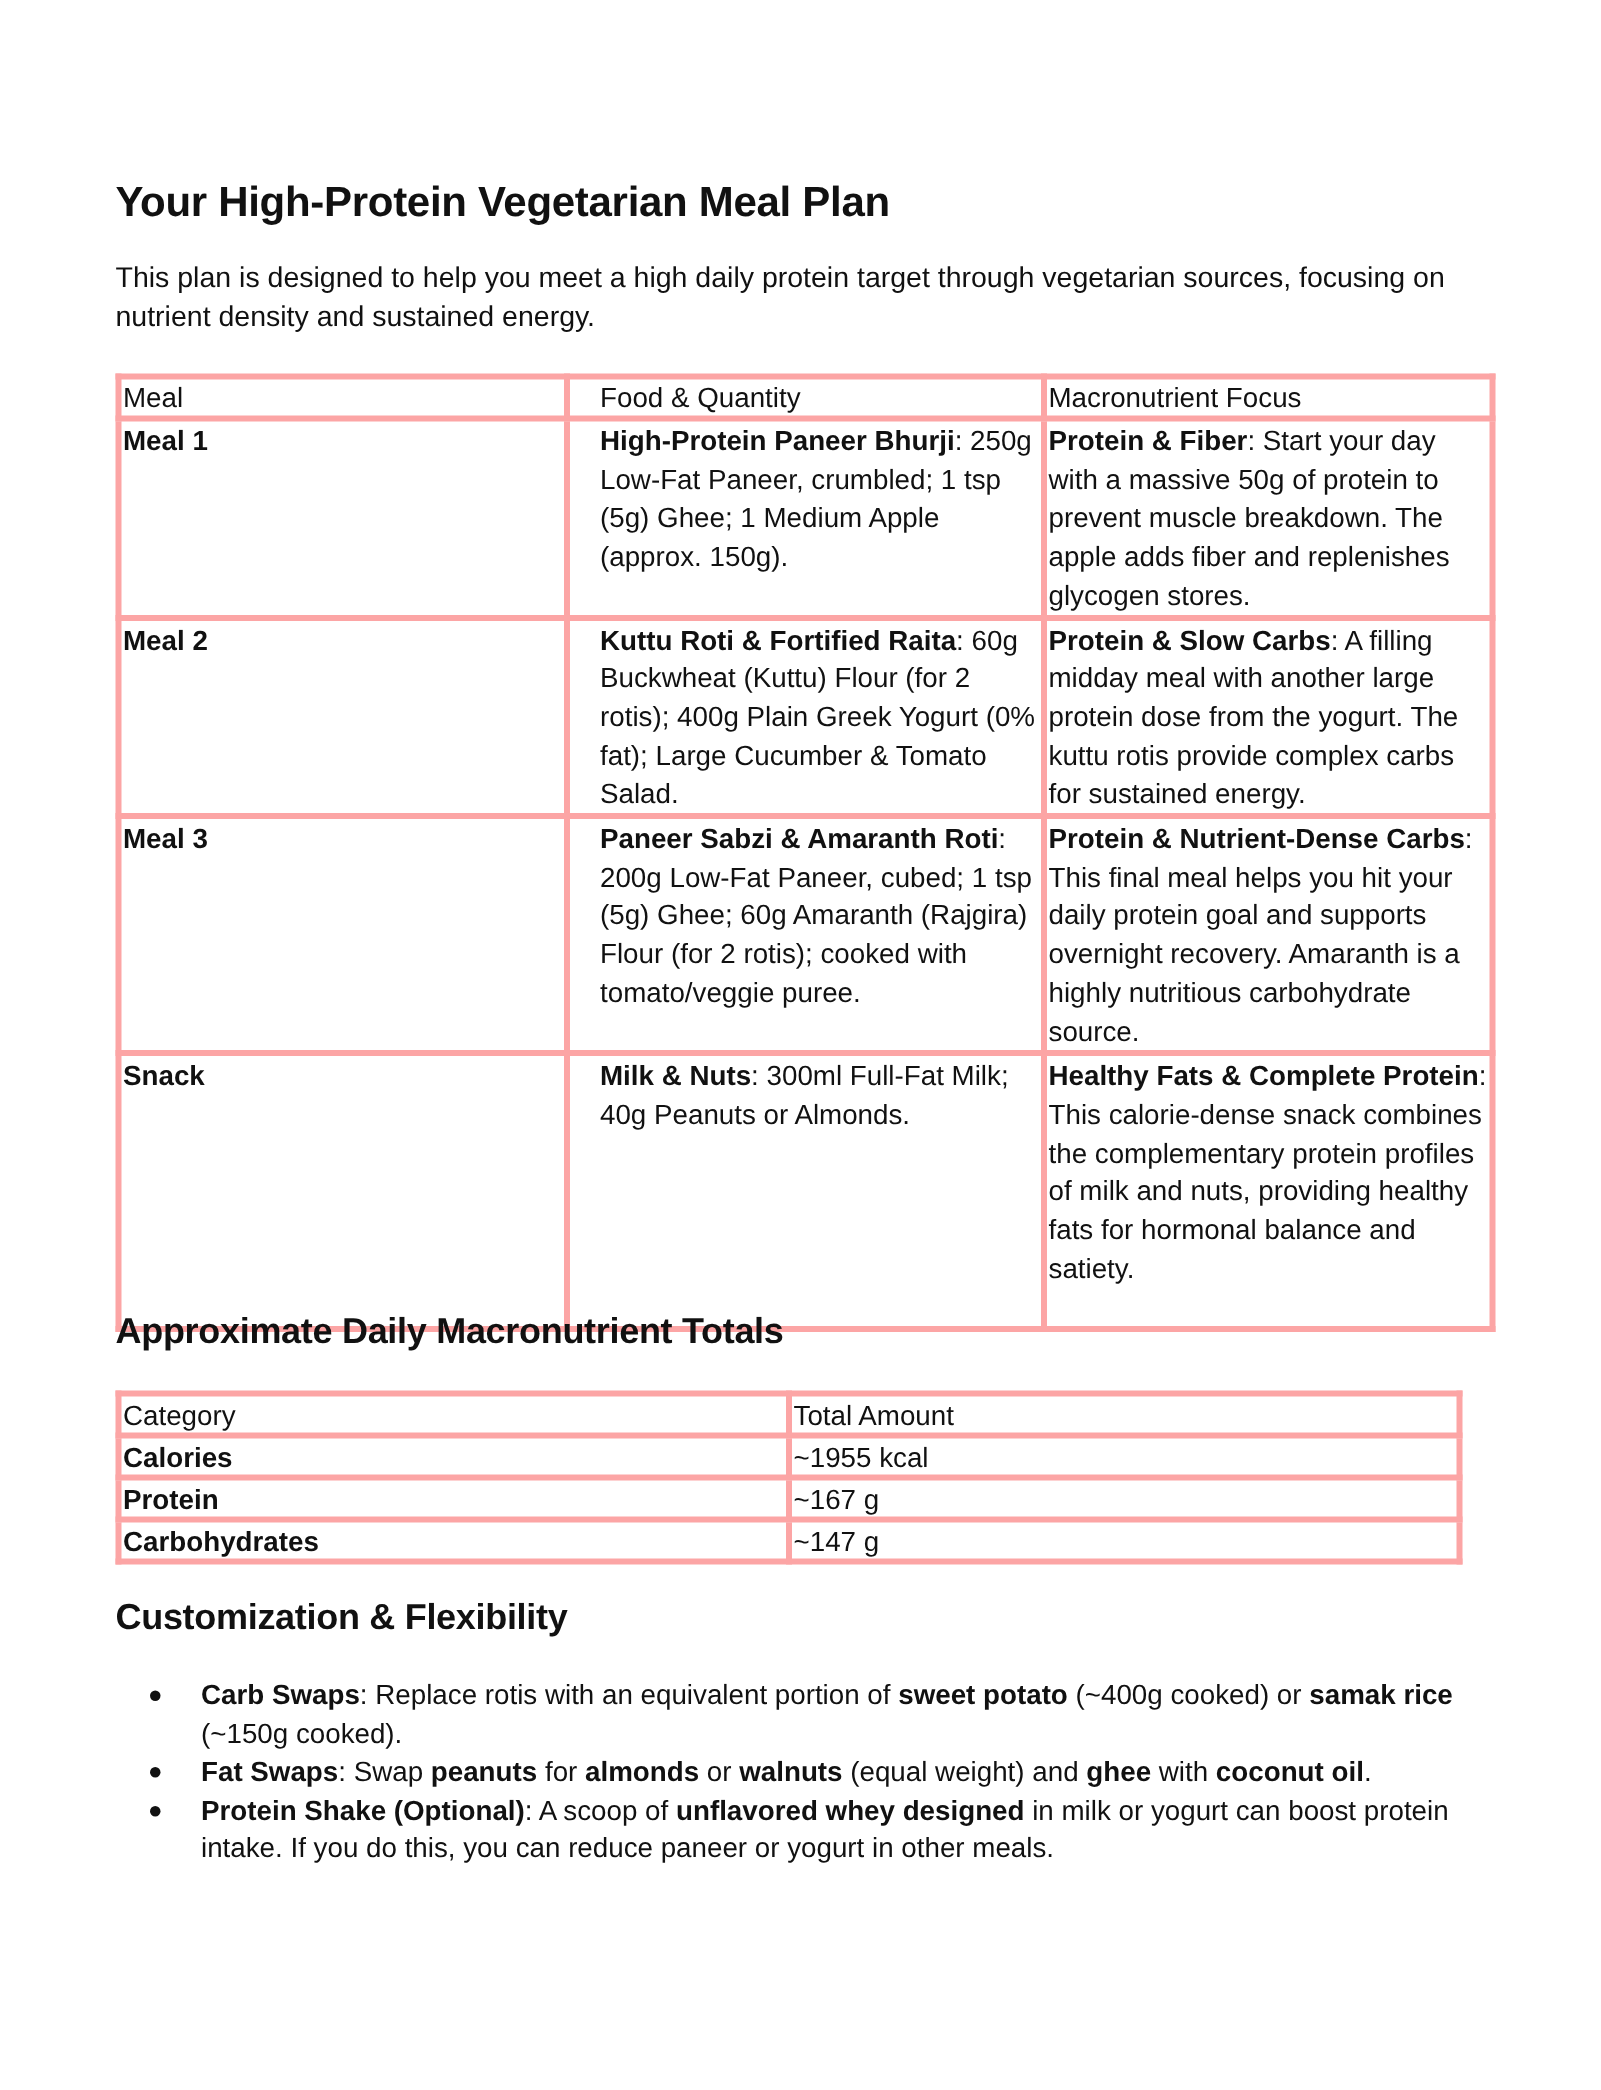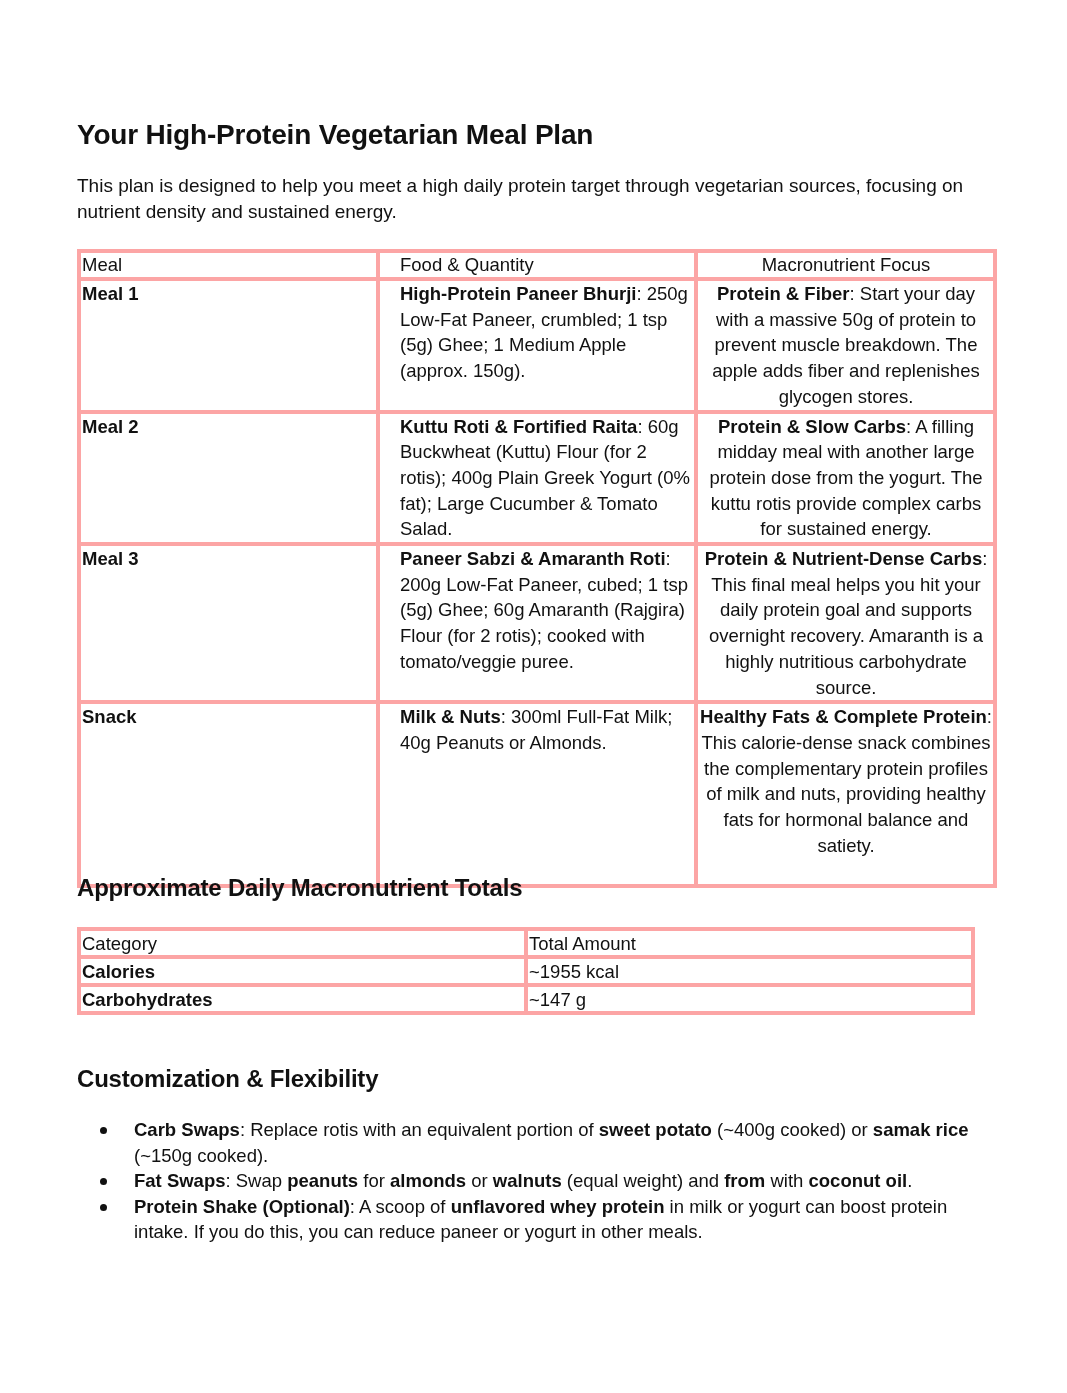--- a/index.html
+++ b/index.html
@@ -17,21 +17,21 @@
     font-size: 19px; line-height: 25.5px;
   }
   table { border-collapse: collapse; position: absolute; left: 0; table-layout: fixed; }
   td {
     border: 4px solid #fca5a5; vertical-align: top; padding: 0 0 0 1px;
     font-size: 18.5px; line-height: 25.7px; overflow: hidden;
   }
   .meals { top: 249px; width: 890px; }
   .meals td.c1 { width: 294px; }
   .meals td.c2 { width: 294px; padding-left: 20px; }
-  .meals td.c3 { width: 294px; text-align: center; }
+  .meals td.c3 { width: 294px; }
   .meals tr.hdr td { height: 24px; line-height: 24px; }
   .meals tr.r1 td { height: 128px; }
   .meals tr.r2 td { height: 127px; }
   .meals tr.r3 td { height: 153px; }
   .meals tr.r4 td { height: 180px; }
   b { font-weight: bold; }
   h2 {
     position: absolute; left: 0; margin: 0;
     font-size: 24px; font-weight: bold; white-space: nowrap; letter-spacing: -0.2px;
   }
@@ -98,36 +98,40 @@
     <tbody>
         <tr>
       <td class="k">Category</td>
       <td class="v">Total Amount</td>
     </tr>
     <tr>
       <td class="k"><b>Calories</b></td>
       <td class="v">~1955 kcal</td>
     </tr>
     <tr>
+      <td class="k"><b>Protein</b></td>
+      <td class="v">~167 g</td>
+    </tr>
+    <tr>
       <td class="k"><b>Carbohydrates</b></td>
       <td class="v">~147 g</td>
     </tr>
   </tbody>
     </table>
 
   <h2 class="custom">Customization &amp; Flexibility</h2>
 
   <ul class="bullets">
     <li>
       <span class="dot"></span>
       <b>Carb Swaps</b><span>: Replace rotis with an equivalent portion of </span><b>sweet potato</b><span> (~400g cooked) or </span><b>samak rice</b><span> (~150g cooked).</span>
     </li>
     <li>
       <span class="dot"></span>
-      <b>Fat Swaps</b><span>: Swap </span><b>peanuts</b><span> for </span><b>almonds</b><span> or </span><b>walnuts</b><span> (equal weight) and </span><b>from</b><span> with </span><b>coconut oil</b><span>.</span>
+      <b>Fat Swaps</b><span>: Swap </span><b>peanuts</b><span> for </span><b>almonds</b><span> or </span><b>walnuts</b><span> (equal weight) and </span><b>ghee</b><span> with </span><b>coconut oil</b><span>.</span>
     </li>
     <li>
       <span class="dot"></span>
-      <b>Protein Shake (Optional)</b><span>: A scoop of </span><b>unflavored whey protein</b><span> in milk or yogurt can boost protein intake. If you do this, you can reduce paneer or yogurt in other meals.</span>
+      <b>Protein Shake (Optional)</b><span>: A scoop of </span><b>unflavored whey designed</b><span> in milk or yogurt can boost protein intake. If you do this, you can reduce paneer or yogurt in other meals.</span>
     </li>
   </ul>
 
 </div>
 
 </body></html>

